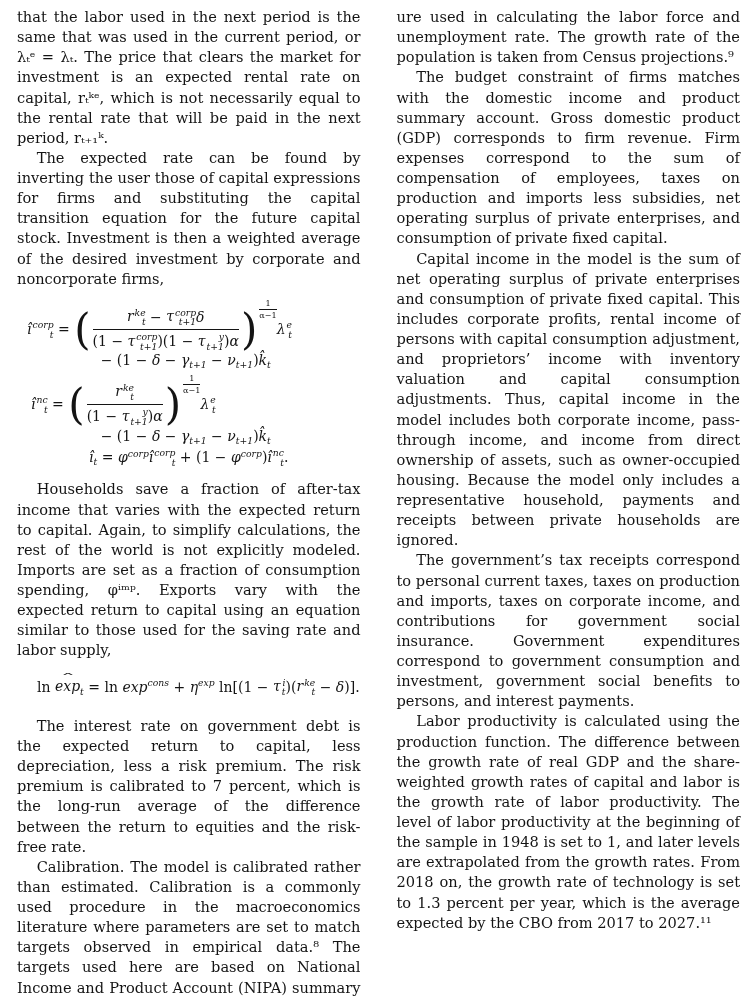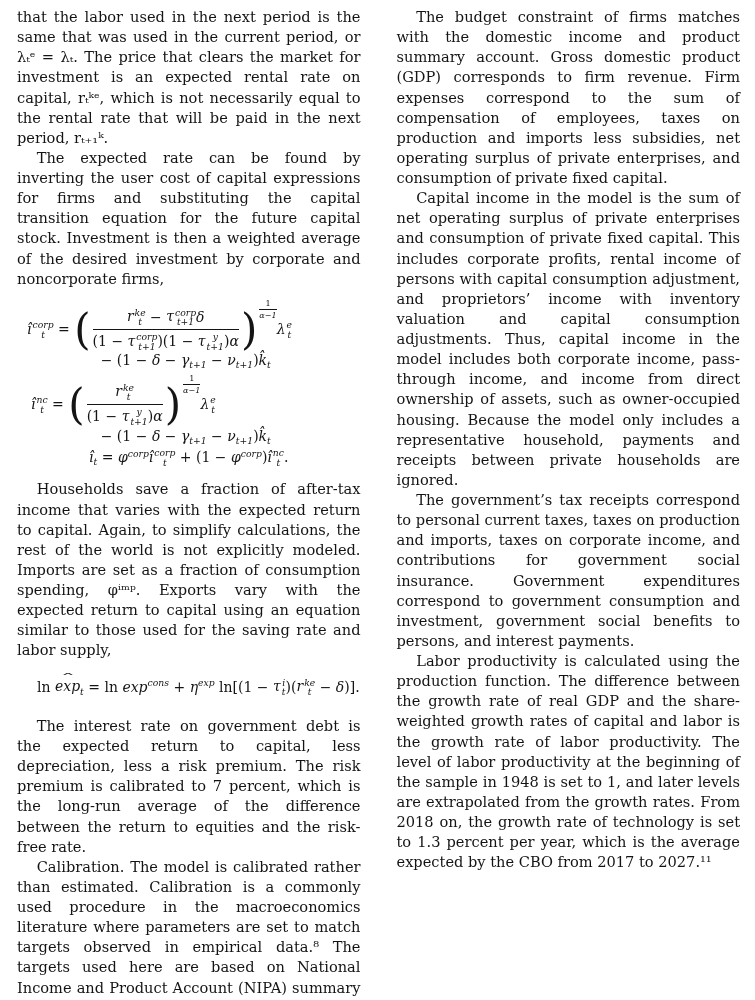--- a/index.html
+++ b/index.html
@@ -23,42 +23,42 @@
   .eq-row{font-size:14px;line-height:1.25;}
   .eq-left1{padding-left:10px;margin-bottom:1px;}
   .eq-left2{padding-left:14px;margin-top:4px;margin-bottom:1px;}
   .eq-right{text-align:center;padding-right:6px;margin-bottom:3px;}
   .eq-center{text-align:center;margin-top:3px;}
   .eq-flush{padding-left:6px;}
 
   .mrm{font-style:normal;}
   .mit{font-style:italic;}
   .mgrp{white-space:nowrap;}
-  .mscripts{display:inline-block;vertical-align:-0.45em;line-height:1.05;font-size:66%;text-align:center;margin-left:1px;}
+  .mscripts{display:inline-block;vertical-align:-0.45em;line-height:1.05;font-size:66%;text-align:right;margin-left:1px;}
   .mscripts .up,.mscripts .dn{display:block;}
   .msup{font-size:66%;vertical-align:0.55em;line-height:0;}
   .msub{font-size:66%;vertical-align:-0.35em;line-height:0;}
   .mfrac{display:inline-block;vertical-align:middle;text-align:center;margin:0 2px;}
   .mfrac .num{display:block;border-bottom:1.2px solid #141414;padding:0 4px 2px;}
   .mfrac .den{display:block;padding-top:2px;}
   .msfrac{display:inline-block;vertical-align:1.9em;font-size:58%;text-align:center;line-height:1.15;margin-left:2px;}
   .msfrac .sn{display:block;border-bottom:1px solid #141414;padding:0 3px 1px;}
-  .msfrac .sd{display:block;padding-top:1px;font-style:italic;}
+  .msfrac .sd{display:block;padding-top:1px;}
   .mbig{font-size:300%;vertical-align:middle;line-height:0;font-weight:300;}
   .mwh{position:relative;display:inline-block;}
   .mwh .whhat{position:absolute;top:-0.62em;left:50%;transform:translateX(-50%) scaleX(2.6);font-size:85%;}
 </style>
 </head>
 <body>
 
 <div class="page">
 
   <div class="col">
     <p class="cont">that the labor used in the next period is the same that was used in the current period, or λₜᵉ = λₜ. The price that clears the market for investment is an expected rental rate on capital, rₜᵏᵉ, which is not necessarily equal to the rental rate that will be paid in the next period, rₜ₊₁ᵏ.</p>
-    <p class="ind">The expected rate can be found by inverting the user cost of capital expressions for firms and substituting the capital transition equation for the future capital stock. Investment is then a weighted average of the desired investment by corporate and noncorporate firms,</p>
+    <p class="ind">The expected rate can be found by inverting the user those of capital expressions for firms and substituting the capital transition equation for the future capital stock. Investment is then a weighted average of the desired investment by corporate and noncorporate firms,</p>
 
     <div class="eqblock">
       <div class="eq-row eq-left1"><span class="mgrp"><span class="mit">î</span><span class="mscripts"><span class="up mit">corp</span><span class="dn mit">t</span></span></span><span class="mrm"> = </span><span class="mbig">(</span><span class="mfrac"><span class="num"><span class="mgrp"><span class="mit">r</span><span class="mscripts"><span class="up mit">ke</span><span class="dn mit">t</span></span></span><span class="mrm"> − </span><span class="mgrp"><span class="mit">τ</span><span class="mscripts"><span class="up mit">corp</span><span class="dn mit">t+1</span></span></span><span class="mit">δ</span></span><span class="den"><span class="mrm">(1 − </span><span class="mgrp"><span class="mit">τ</span><span class="mscripts"><span class="up mit">corp</span><span class="dn mit">t+1</span></span></span><span class="mrm">)(1 − </span><span class="mgrp"><span class="mit">τ</span><span class="mscripts"><span class="up mit">y</span><span class="dn mit">t+1</span></span></span><span class="mrm">)</span><span class="mit">α</span></span></span><span class="mbig">)</span><span class="msfrac"><span class="sn">1</span><span class="sd">α−1</span></span><span class="mgrp"><span class="mit">λ</span><span class="mscripts"><span class="up mit">e</span><span class="dn mit">t</span></span></span></div>
       <div class="eq-row eq-right"><span class="mrm">− (1 − </span><span class="mit">δ</span><span class="mrm"> − </span><span class="mgrp"><span class="mit">γ</span><span class="msub mit">t+1</span></span><span class="mrm"> − </span><span class="mgrp"><span class="mit">ν</span><span class="msub mit">t+1</span></span><span class="mrm">)</span><span class="mgrp"><span class="mit">k̂</span><span class="msub mit">t</span></span></div>
       <div class="eq-row eq-left2"><span class="mgrp"><span class="mit">î</span><span class="mscripts"><span class="up mit">nc</span><span class="dn mit">t</span></span></span><span class="mrm"> = </span><span class="mbig">(</span><span class="mfrac"><span class="num"><span class="mgrp"><span class="mit">r</span><span class="mscripts"><span class="up mit">ke</span><span class="dn mit">t</span></span></span></span><span class="den"><span class="mrm">(1 − </span><span class="mgrp"><span class="mit">τ</span><span class="mscripts"><span class="up mit">y</span><span class="dn mit">t+1</span></span></span><span class="mrm">)</span><span class="mit">α</span></span></span><span class="mbig">)</span><span class="msfrac"><span class="sn">1</span><span class="sd">α−1</span></span><span class="mgrp"><span class="mit">λ</span><span class="mscripts"><span class="up mit">e</span><span class="dn mit">t</span></span></span></div>
       <div class="eq-row eq-right"><span class="mrm">− (1 − </span><span class="mit">δ</span><span class="mrm"> − </span><span class="mgrp"><span class="mit">γ</span><span class="msub mit">t+1</span></span><span class="mrm"> − </span><span class="mgrp"><span class="mit">ν</span><span class="msub mit">t+1</span></span><span class="mrm">)</span><span class="mgrp"><span class="mit">k̂</span><span class="msub mit">t</span></span></div>
       <div class="eq-row eq-center"><span class="mgrp"><span class="mit">î</span><span class="msub mit">t</span></span><span class="mrm"> = </span><span class="mgrp"><span class="mit">φ</span><span class="msup mit">corp</span></span><span class="mgrp"><span class="mit">î</span><span class="mscripts"><span class="up mit">corp</span><span class="dn mit">t</span></span></span><span class="mrm"> + (1 − </span><span class="mgrp"><span class="mit">φ</span><span class="msup mit">corp</span></span><span class="mrm">)</span><span class="mgrp"><span class="mit">î</span><span class="mscripts"><span class="up mit">nc</span><span class="dn mit">t</span></span></span><span class="mrm">.</span></div>
     </div>
 
     <p class="ind">Households save a fraction of after-tax income that varies with the expected return to capital. Again, to simplify calculations, the rest of the world is not explicitly modeled. Imports are set as a fraction of consumption spending, φⁱᵐᵖ. Exports vary with the expected return to capital using an equation similar to those used for the saving rate and labor supply,</p>
@@ -66,20 +66,21 @@
     <div class="eqblock exports">
       <div class="eq-row eq-flush"><span class="mrm">ln </span><span class="mwh"><span class="whhat">ˆ</span><span class="mit">exp</span></span><span class="msub mit">t</span><span class="mrm"> = ln </span><span class="mit">exp</span><span class="msup mit">cons</span><span class="mrm"> + </span><span class="mit">η</span><span class="msup mit">exp</span><span class="mrm"> ln[(1 − </span><span class="mgrp"><span class="mit">τ</span><span class="mscripts"><span class="up mit">i</span><span class="dn mit">t</span></span></span><span class="mrm">)(</span><span class="mgrp"><span class="mit">r</span><span class="mscripts"><span class="up mit">ke</span><span class="dn mit">t</span></span></span><span class="mrm"> − </span><span class="mit">δ</span><span class="mrm">)].</span></div>
     </div>
 
     <p class="ind">The interest rate on government debt is the expected return to capital, less depreciation, less a risk premium. The risk premium is calibrated to 7 percent, which is the long-run average of the difference between the return to equities and the risk-free rate.</p>
     <p class="ind"><span class="lead-italic">Calibration.</span><span> The model is calibrated rather than estimated. Calibration is a commonly used procedure in the macroeconomics literature where parameters are set to match targets observed in empirical data.⁸ The targets used here are based on National Income and Product Account (NIPA) summary tables produced by the Bureau of Economic Analysis.</span></p>
 
   </div>
 
   <div class="col">
+    <p class="cont">ure used in calculating the labor force and unemployment rate. The growth rate of the population is taken from Census projections.⁹</p>
     <p class="ind">The budget constraint of firms matches with the domestic income and product summary account. Gross domestic product (GDP) corresponds to firm revenue. Firm expenses correspond to the sum of compensation of employees, taxes on production and imports less subsidies, net operating surplus of private enterprises, and consumption of private fixed capital.</p>
     <p class="ind">Capital income in the model is the sum of net operating surplus of private enterprises and consumption of private fixed capital. This includes corporate profits, rental income of persons with capital consumption adjustment, and proprietors’ income with inventory valuation and capital consumption adjustments. Thus, capital income in the model includes both corporate income, pass-through income, and income from direct ownership of assets, such as owner-occupied housing. Because the model only includes a representative household, payments and receipts between private households are ignored.</p>
     <p class="ind">The government’s tax receipts correspond to personal current taxes, taxes on production and imports, taxes on corporate income, and contributions for government social insurance. Government expenditures correspond to government consumption and investment, government social benefits to persons, and interest payments.</p>
     <p class="ind">Labor productivity is calculated using the production function. The difference between the growth rate of real GDP and the share-weighted growth rates of capital and labor is the growth rate of labor productivity. The level of labor productivity at the beginning of the sample in 1948 is set to 1, and later levels are extrapolated from the growth rates. From 2018 on, the growth rate of technology is set to 1.3 percent per year, which is the average expected by the CBO from 2017 to 2027.¹¹</p>
 
   </div>
 
 </div>
 
 </body></html>

